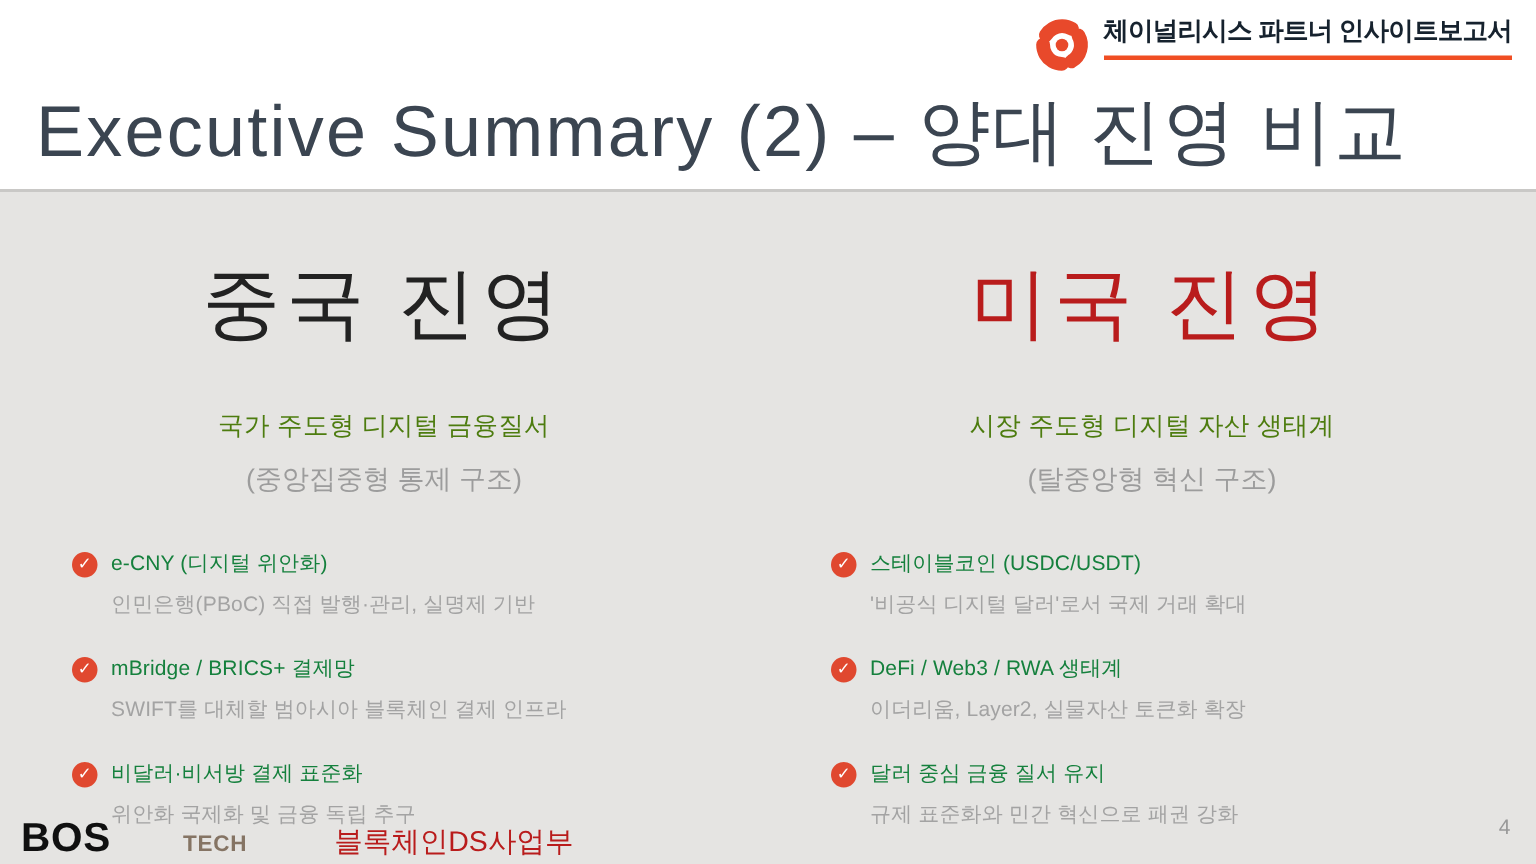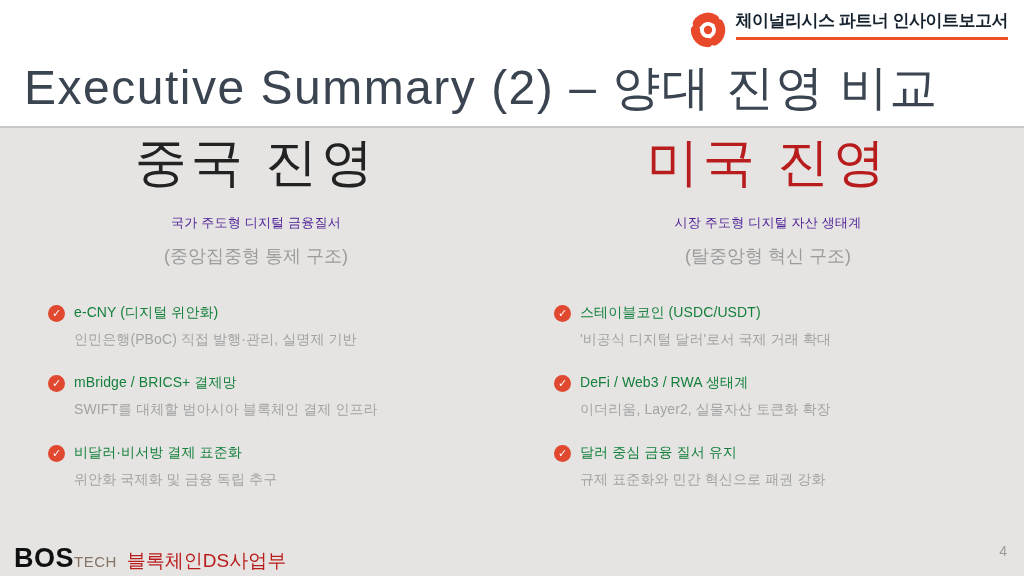--- a/index.html
+++ b/index.html
@@ -25,30 +25,30 @@
     padding-bottom: 5px; border-bottom: 3px solid #F04E23;
     letter-spacing: -0.5px; white-space: nowrap;
   }
 
   
   .panel {
     position: absolute; top: 126px; left: 0; right: 0; bottom: 0;
     background: #E5E4E2; border-top: 2px solid #C9C8C6;
   }
   .columns { display: flex; width: 100%; }
-  .col { width: 50%; }
+  .col { width: 50%; padding-top: 40px; }
 
   .col-heading {
     text-align: center; font-size: 52px; font-weight: 300;
     letter-spacing: 4px; color: #222222; white-space: nowrap;
   }
   .col-usa .col-heading { color: #b91c1c; }
   .col-subtitle {
-    text-align: center; margin-top: 16px;
-    font-size: 13px; color: #4c1d95; letter-spacing: 0.2px;
+    text-align: center; margin-top: 34px;
+    font-size: 17px; color: #4d7c0f; letter-spacing: 0.2px;
   }
   .col-note {
     text-align: center; margin-top: 12px;
     font-size: 18px; color: #9C9C9C;
   }
 
   .item-list { margin-top: 36px; padding-left: 48px; padding-right: 20px; }
   .col-usa .item-list { padding-left: 42px; }
   .item { margin-bottom: 25px; }
   .item-head { display: flex; align-items: center; gap: 9px; }
@@ -57,24 +57,24 @@
     background: #E0482F; color: #ffffff;
     display: inline-flex; align-items: center; justify-content: center;
     font-size: 11px; font-weight: 700; line-height: 1;
   }
   .item-title { font-size: 14px; color: #15803d; letter-spacing: 0.1px; }
   .item-desc { margin: 9px 0 0 26px; font-size: 14px; color: #A3A3A3; letter-spacing: 0.1px; }
 
   
   .footer-logo {
     position: absolute; left: 14px; bottom: 2px;
-    display: flex; align-items: baseline; white-space: nowrap;
+    display: flex; align-items: baseline; white-space: nowrap; gap: 48px;
   }
   .logo-bos { font-size: 27px; font-weight: 800; color: #101010; letter-spacing: 0.5px; }
-  .logo-tech { font-size: 15px; font-weight: 400; color: #857464; letter-spacing: 0.5px; }
+  .logo-tech { font-size: 15px; font-weight: 700; color: #857464; letter-spacing: 0.5px; }
   .logo-dept { font-size: 19px; color: #b91c1c; margin-left: 10px; }
   .page-number {
     position: absolute; right: 17px; bottom: 17px;
     font-size: 14px; color: #999999;
   }
 </style>
 </head>
 <body>
 
 <div class="slide">

